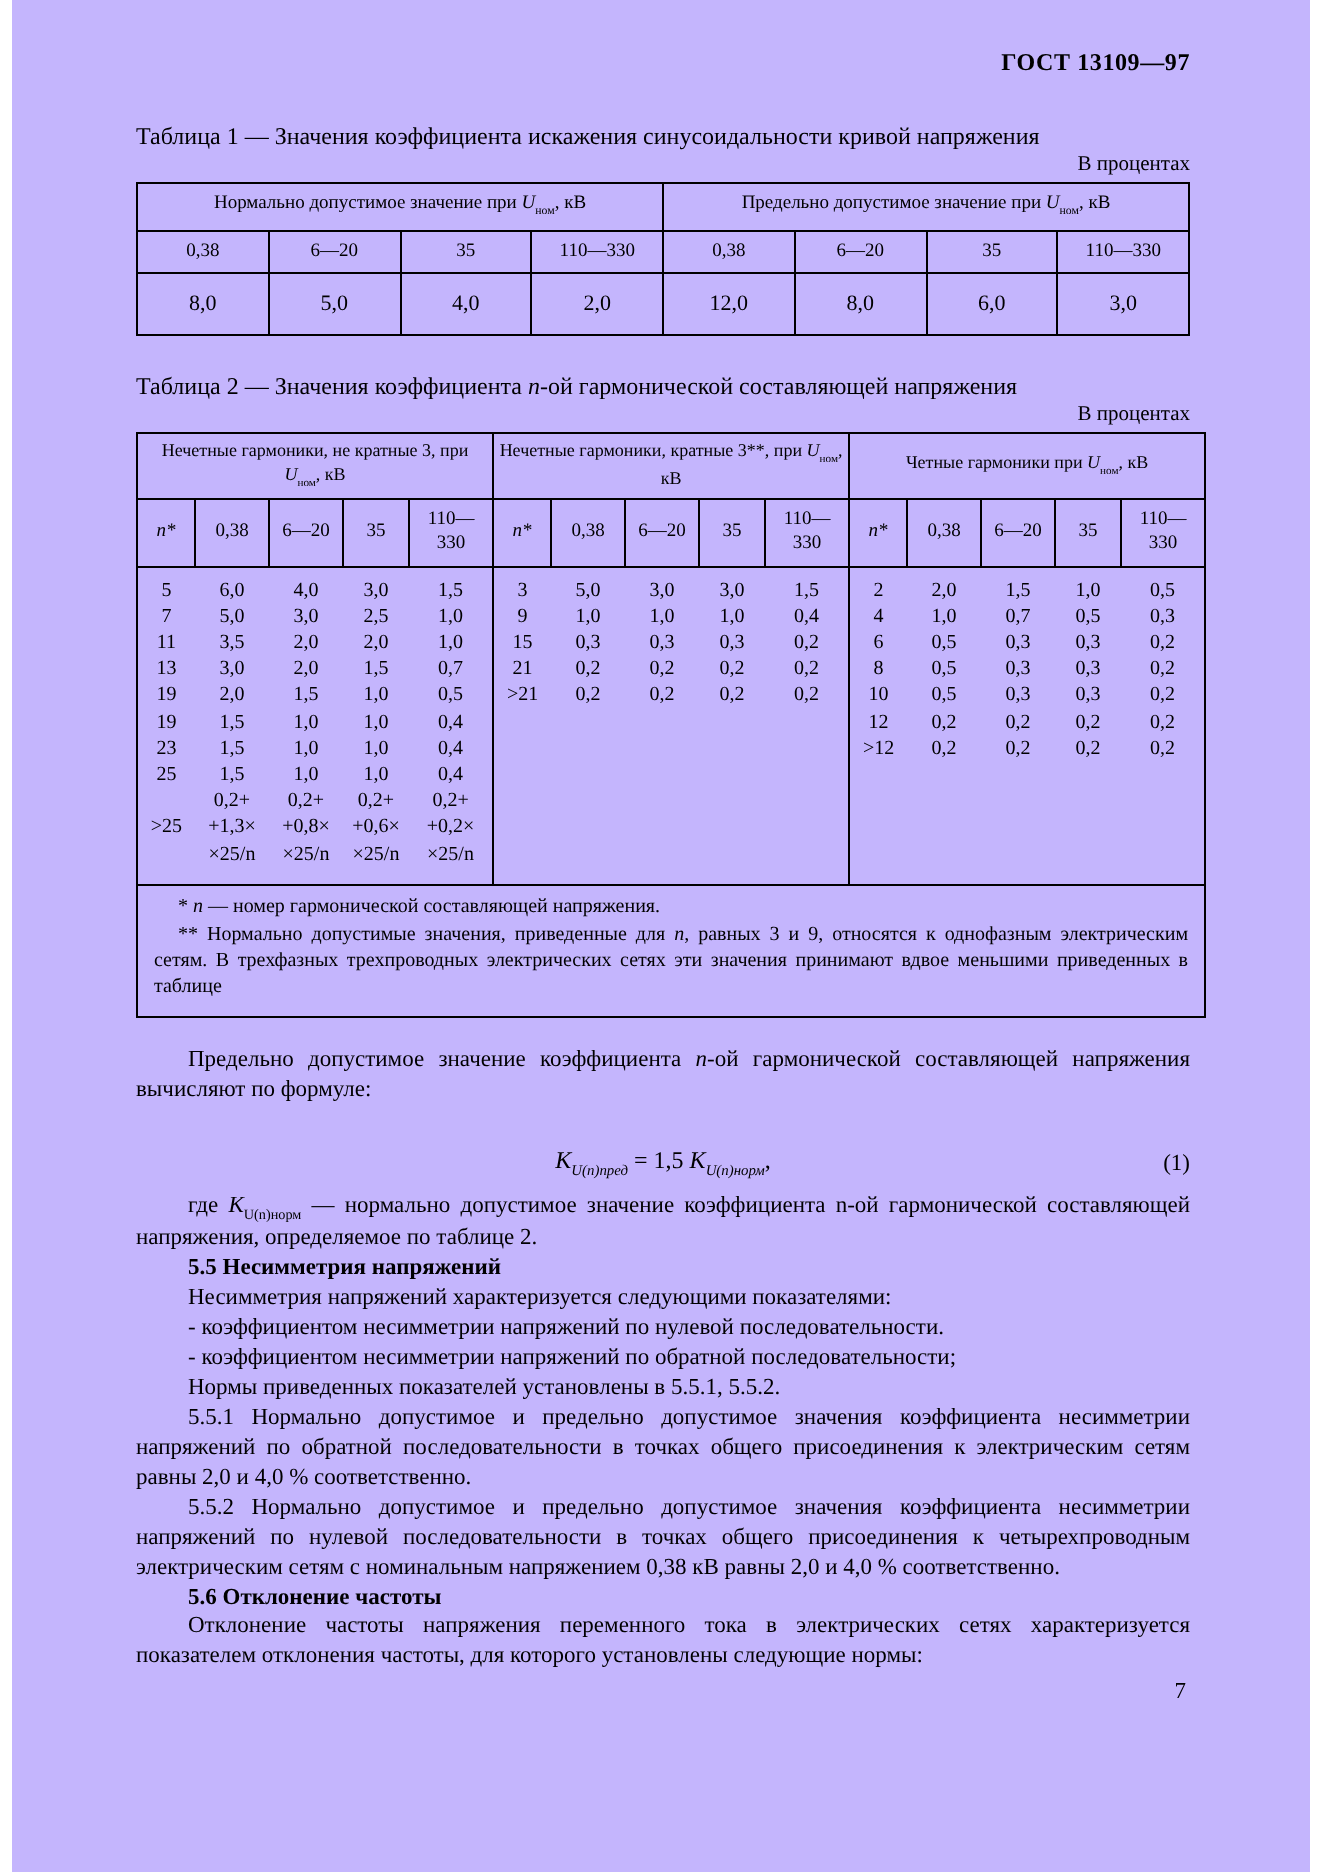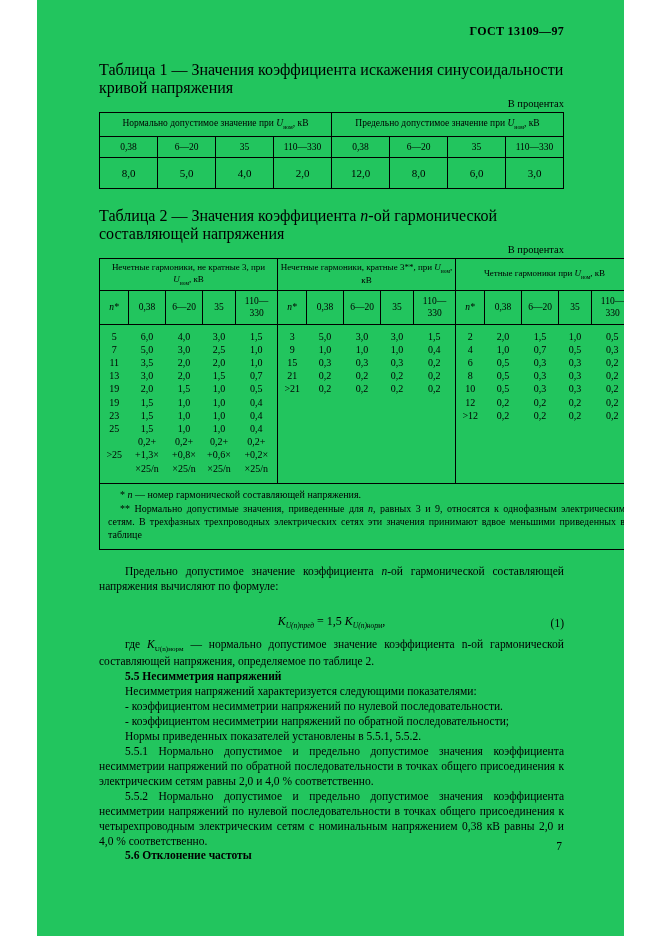--- a/index.html
+++ b/index.html
@@ -1,35 +1,35 @@
 <!DOCTYPE html>
 <html><head>
 <meta charset="utf-8">
 <style>
   * { box-sizing: border-box; }
   html, body { margin: 0; padding: 0; background: #ffffff; }
   .page {
     position: relative;
-    width: 587px;
+    width: 649px;
     height: 936px;
     margin: 0 auto;
-    background: #22c55e;
+    background: #c4b5fd;
     color: #000000;
     font-family: "Liberation Serif", "DejaVu Serif", serif;
     padding: 24px 60px 0 62px;
     overflow: hidden;
   }
   .doc-header {
     text-align: right;
     font-weight: bold;
     font-size: 12px;
     letter-spacing: 0.3px;
     margin-bottom: 22px;
   }
-  .caption { font-size: 16px; margin: 2px 0 1px; }
+  .caption { font-size: 12px; margin: 2px 0 1px; }
   .units   { font-size: 10.5px; text-align: right; margin: 0 0 3px; }
   .isym    { font-style: italic; }
   sub      { font-size: 0.62em; }
 
   
   table { border-collapse: collapse; width: 100%; table-layout: fixed; }
   .t1 { margin-bottom: 18px; }
   .t1 th, .t1 td { border: 1px solid #000; font-weight: normal; text-align: center; }
   .t1 .grp th  { font-size: 9.5px; padding: 5px 6px; line-height: 1.25; }
   .t1 .cols th { font-size: 9.5px; padding: 5px 2px; }
@@ -343,15 +343,16 @@
   <p class="body"><span>где </span><span class="isym">K</span><sub>U(n)норм</sub><span> — нормально допустимое значение коэффициента n-ой гармонической составляющей напряжения, определяемое по таблице 2.</span></p>
 
   <p class="body bold">5.5 Несимметрия напряжений</p>
   <p class="body">Несимметрия напряжений характеризуется следующими показателями:</p>
   <p class="body">- коэффициентом несимметрии напряжений по нулевой последовательности.</p>
   <p class="body">- коэффициентом несимметрии напряжений по обратной последовательности;</p>
   <p class="body">Нормы приведенных показателей установлены в 5.5.1, 5.5.2.</p>
   <p class="body">5.5.1 Нормально допустимое и предельно допустимое значения коэффициента несимметрии напряжений по обратной последовательности в точках общего присоединения к электрическим сетям равны 2,0 и 4,0 % соответственно.</p>
   <p class="body">5.5.2 Нормально допустимое и предельно допустимое значения коэффициента несимметрии напряжений по нулевой последовательности в точках общего присоединения к четырехпроводным электрическим сетям с номинальным напряжением 0,38 кВ равны 2,0 и 4,0 % соответственно.</p>
   <p class="body bold">5.6 Отклонение частоты</p>
+  <p class="body">Отклонение частоты напряжения переменного тока в электрических сетях характеризуется показателем отклонения частоты, для которого установлены следующие нормы:</p>
 
   <div class="pageno">7</div>
 </div>
 
 </body></html>

